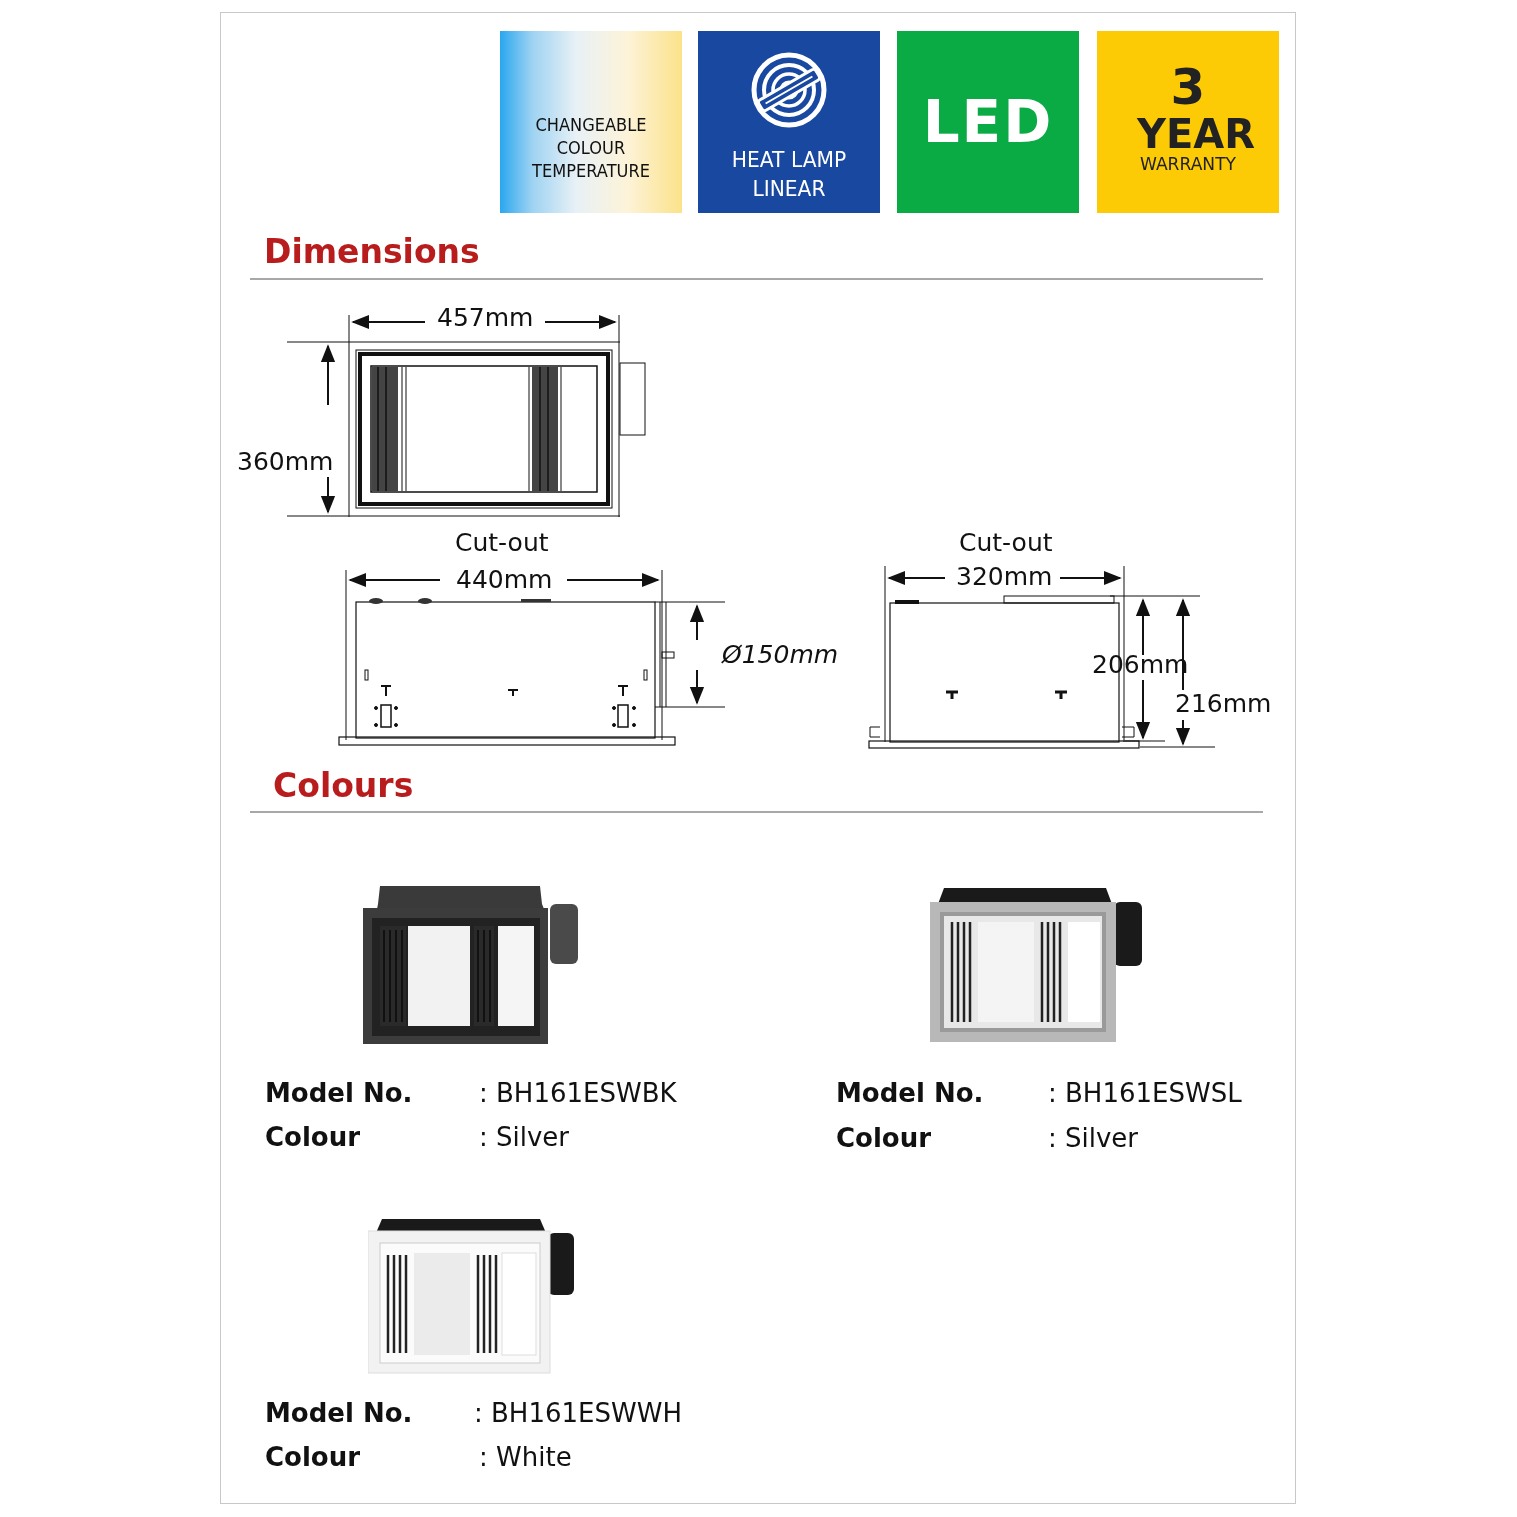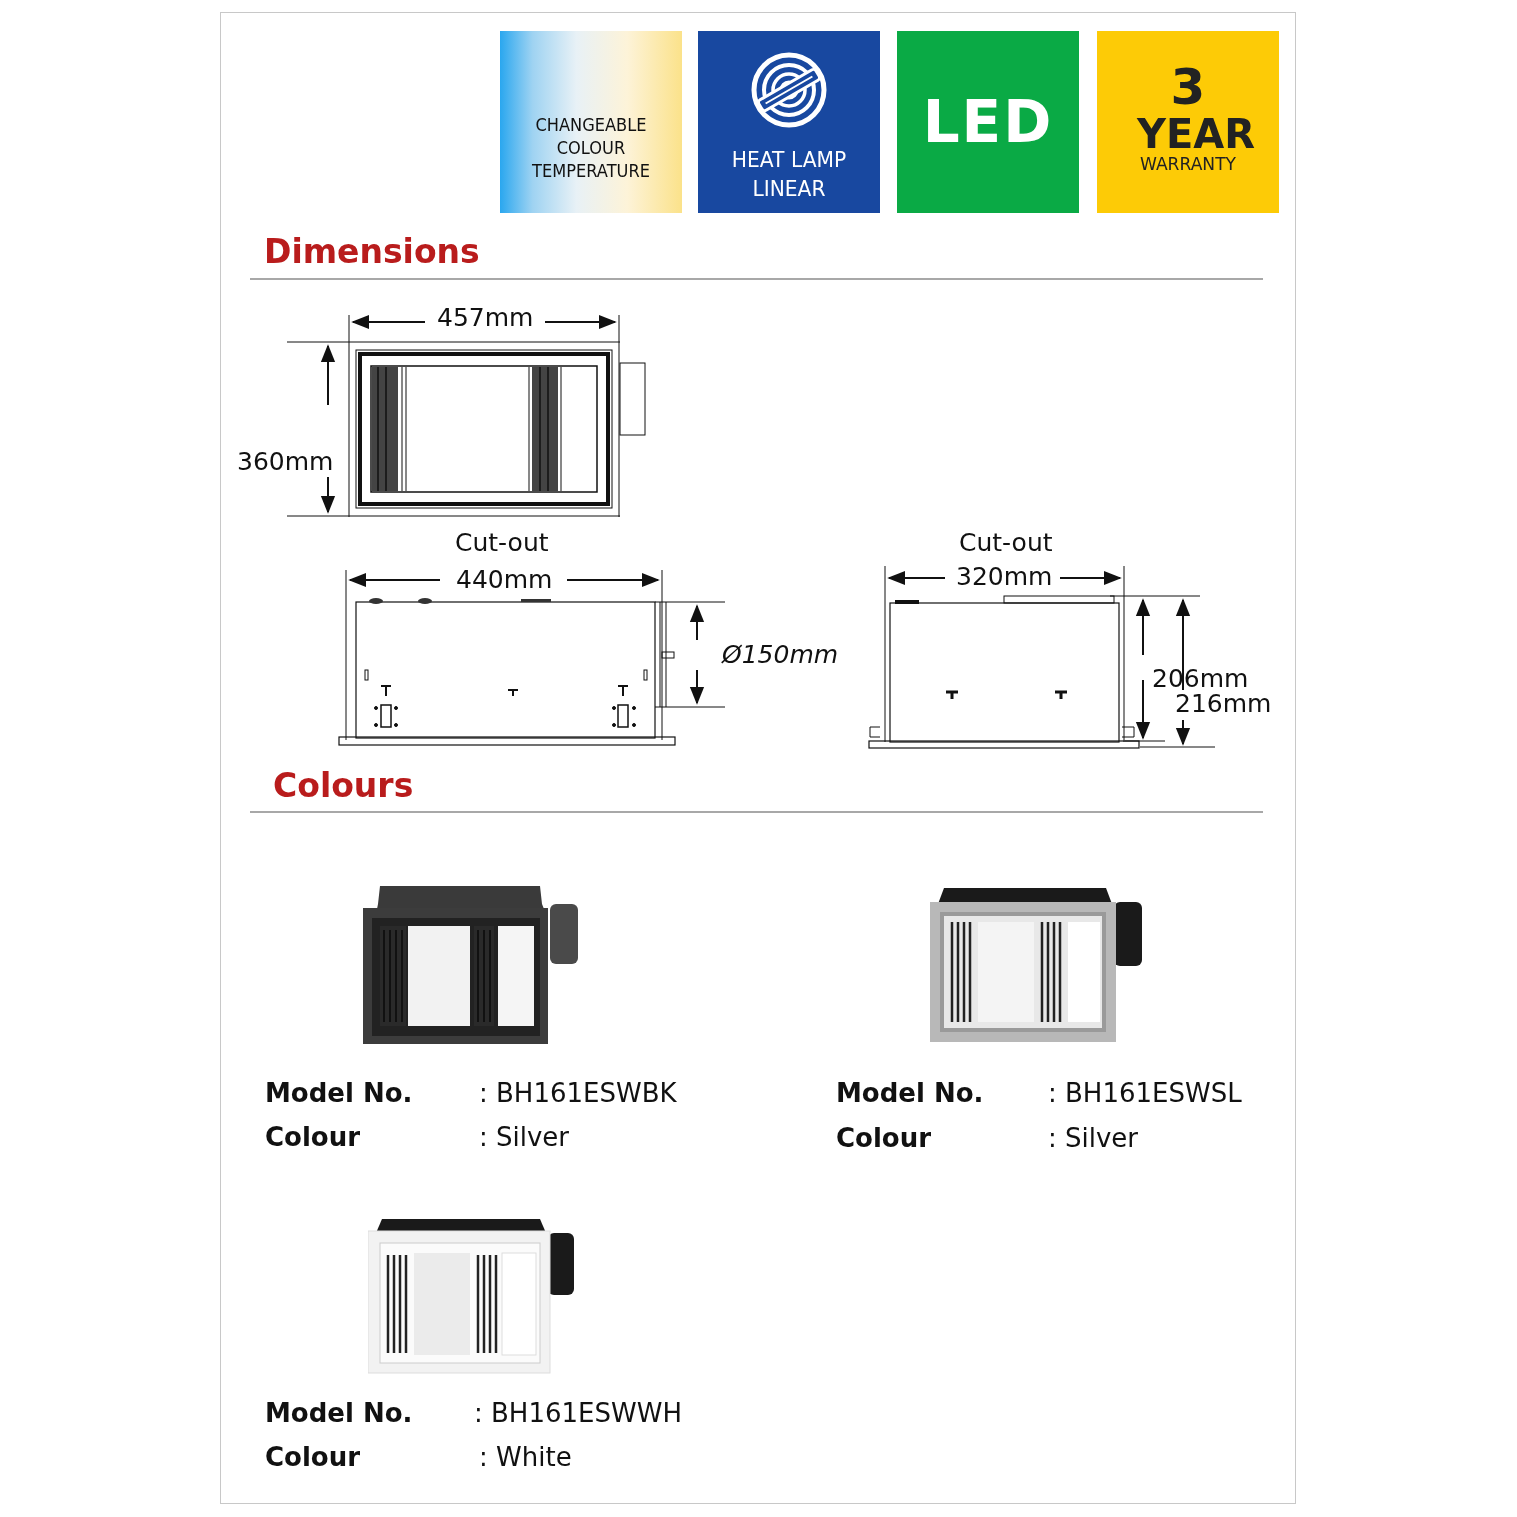--- a/index.html
+++ b/index.html
@@ -159,21 +159,21 @@
   </g>
 </svg>
 
 <div class="dim-label" style="left:433px; top:303px;">457mm</div>
 <div class="dim-label" style="left:233px; top:417px;margin-top:30px;">360mm</div>
 <div class="dim-label" style="left:451px; top:528px;">Cut-out</div>
 <div class="dim-label" style="left:452px; top:565px;">440mm</div>
 <div class="dim-label" style="left:718px; top:640px;font-style:italic;">Ø150mm</div>
 <div class="dim-label" style="left:955px; top:528px;">Cut-out</div>
 <div class="dim-label" style="left:952px; top:562px;">320mm</div>
-<div class="dim-label" style="left:1148px; top:650px; background:transparent;margin-top:14px;">206mm</div>
+<div class="dim-label" style="left:1088px; top:650px; background:transparent;">206mm</div>
 <div class="dim-label" style="left:1171px; top:689px; background:transparent;">216mm</div>
 
 <div class="sec-title" style="left:273px; top:766px;">Colours</div>
 <div class="sec-rule" style="top:811px;"></div>
 
 <svg class="prod" style="left:360px; top:886px;" width="220" height="160" viewBox="0 0 220 160">
   <polygon points="20,0 180,0 182,18 186,28 16,28 18,18" fill="#3a3a3a"></polygon>
   <rect x="190" y="18" width="28" height="60" rx="6" fill="#4a4a4a"></rect>
   <rect x="3" y="22" width="185" height="136" fill="#3c3c3c"></rect>
   <rect x="12" y="32" width="168" height="118" fill="#222"></rect>

